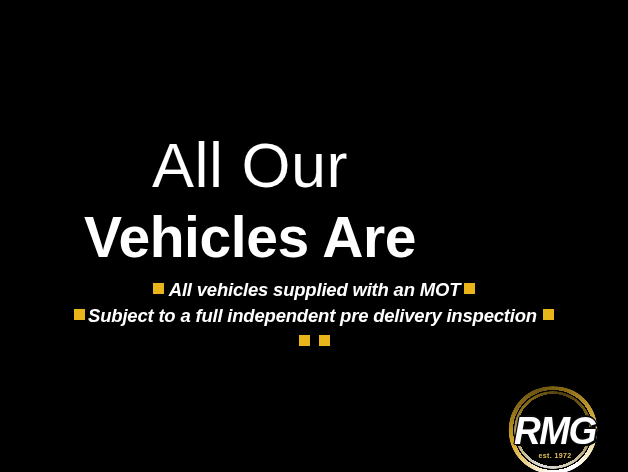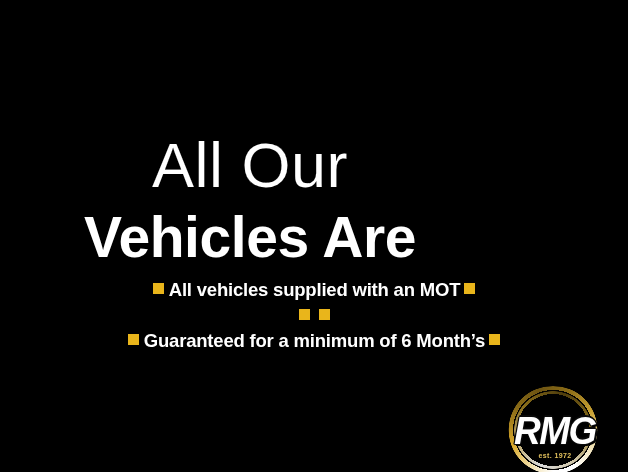--- a/index.html
+++ b/index.html
@@ -59,20 +59,21 @@
     padding: 0;
     margin: 0;
     list-style: none;
     text-align: center;
   }
   .bullet-line {
     display: block;
     white-space: nowrap;
     line-height: 24px;
     margin: 0 0 1px 0;
+    font-style: italic;
   }
   .bullet-line .bullet-text {
     color: #ffffff;
     font-family: "Liberation Sans", sans-serif;
     font-weight: 700;
     font-size: 18.5px;
     letter-spacing: -0.2px;
     vertical-align: middle;
   }
   .bullet-sq {
@@ -186,24 +187,24 @@
   <div class="heading-block">
     <span class="headline-thin">All Our</span>
     <span class="headline-bold">Vehicles Are</span>
   </div>
 
   <ul class="bullet-list">
     <li class="bullet-line">
       <span class="bullet-sq lead"></span><span class="bullet-text">All vehicles supplied with an MOT</span><span class="bullet-sq trail"></span>
     </li>
     <li class="bullet-line wide">
-      <span class="bullet-sq lead"></span><span class="bullet-sq trail"></span>
+      <span class="bullet-sq lead"></span><span class="bullet-text">Subject to a full independent pre delivery inspection</span><span class="bullet-sq trail"></span>
     </li>
     <li class="bullet-line">
-      <span class="bullet-sq lead"></span><span class="bullet-text">Guaranteed for a minimum of 6 Month’s</span><span class="bullet-sq trail"></span>
+      <span class="bullet-sq lead"></span><span class="bullet-sq trail"></span>
     </li>
   </ul>
 
   <div class="logo">
     <div class="logo-ring-wrap">
       <div class="logo-ring"></div>
       <div class="logo-ring-inner"></div>
     </div>
     <div class="logo-wordmark">RMG</div>
     <div class="logo-est">est. 1972</div>

